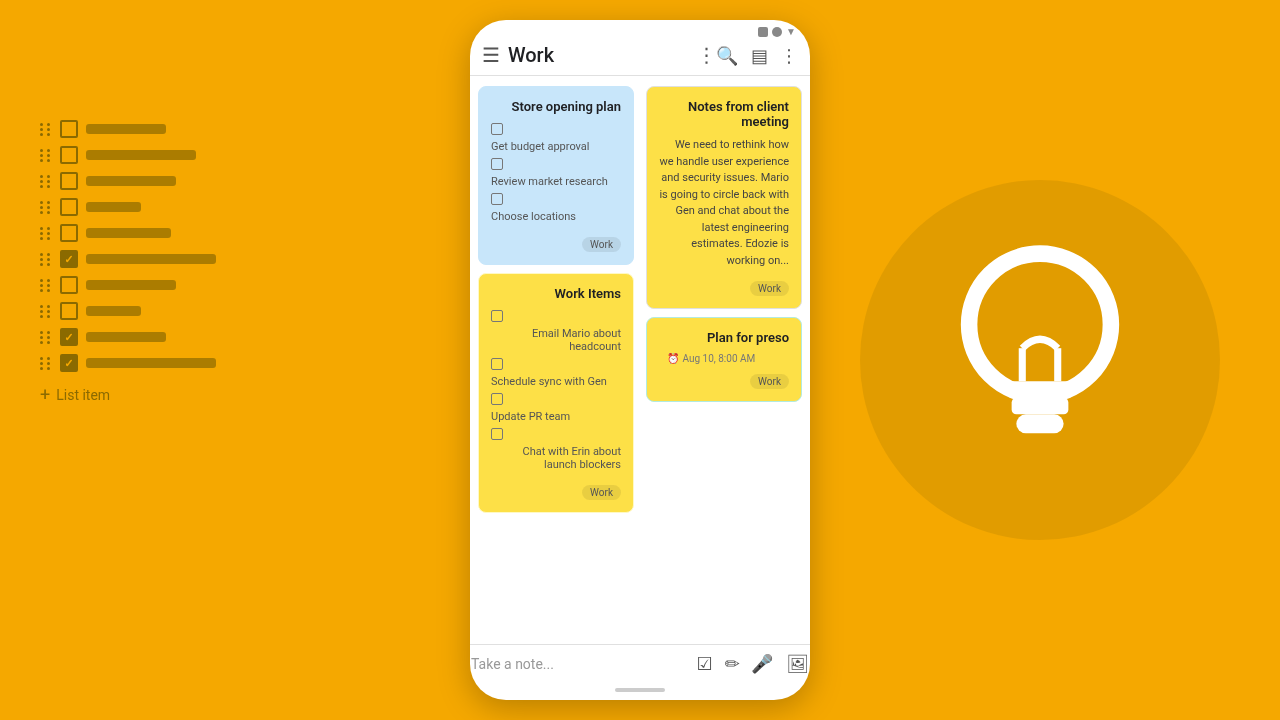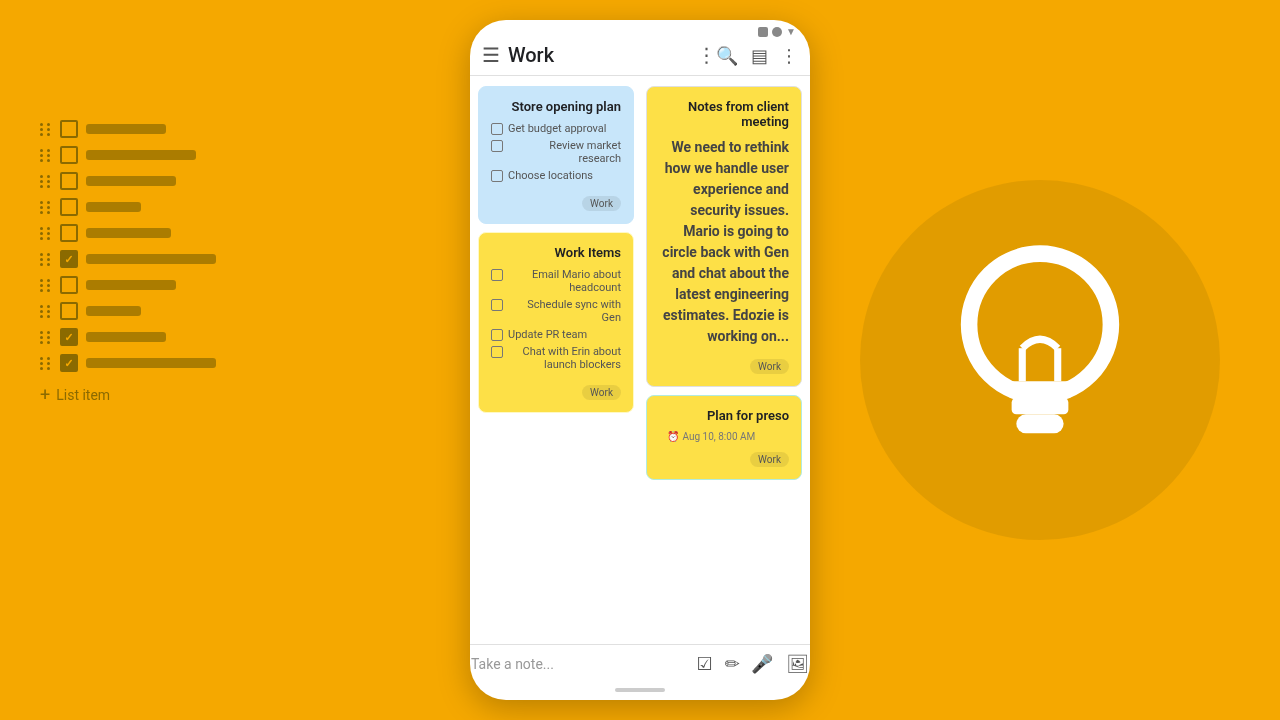--- a/index.html
+++ b/index.html
@@ -211,20 +211,21 @@
       flex-direction: column;
       gap: 4px;
       margin-bottom: 10px;
     }
     .note-check-item {
       display: flex;
       align-items: flex-start;
       gap: 5px;
       font-size: 11px;
       color: #444;
+      flex-direction: column;
     }
     .note-checkbox {
       width: 12px;
       height: 12px;
       border: 1.5px solid #777;
       border-radius: 2px;
       flex-shrink: 0;
       margin-top: 1px;
     }
     .note-label {
@@ -234,25 +235,24 @@
     .note-tag {
       display: inline-block;
       background: rgba(0,0,0,0.08);
       border-radius: 12px;
       padding: 2px 8px;
       font-size: 10px;
       color: #555;
       margin-top: 4px;
     }
     .note-body {
-      font-size: 14px;
+      font-size: 11px;
       color: #444;
       line-height: 1.5;
       margin-bottom: 8px;
-      font-weight: bold;
     }
     .note-time {
       font-size: 10px;
       color: #777;
       display: flex;
       align-items: center;
       gap: 3px;
       margin-bottom: 6px;
     }
 

